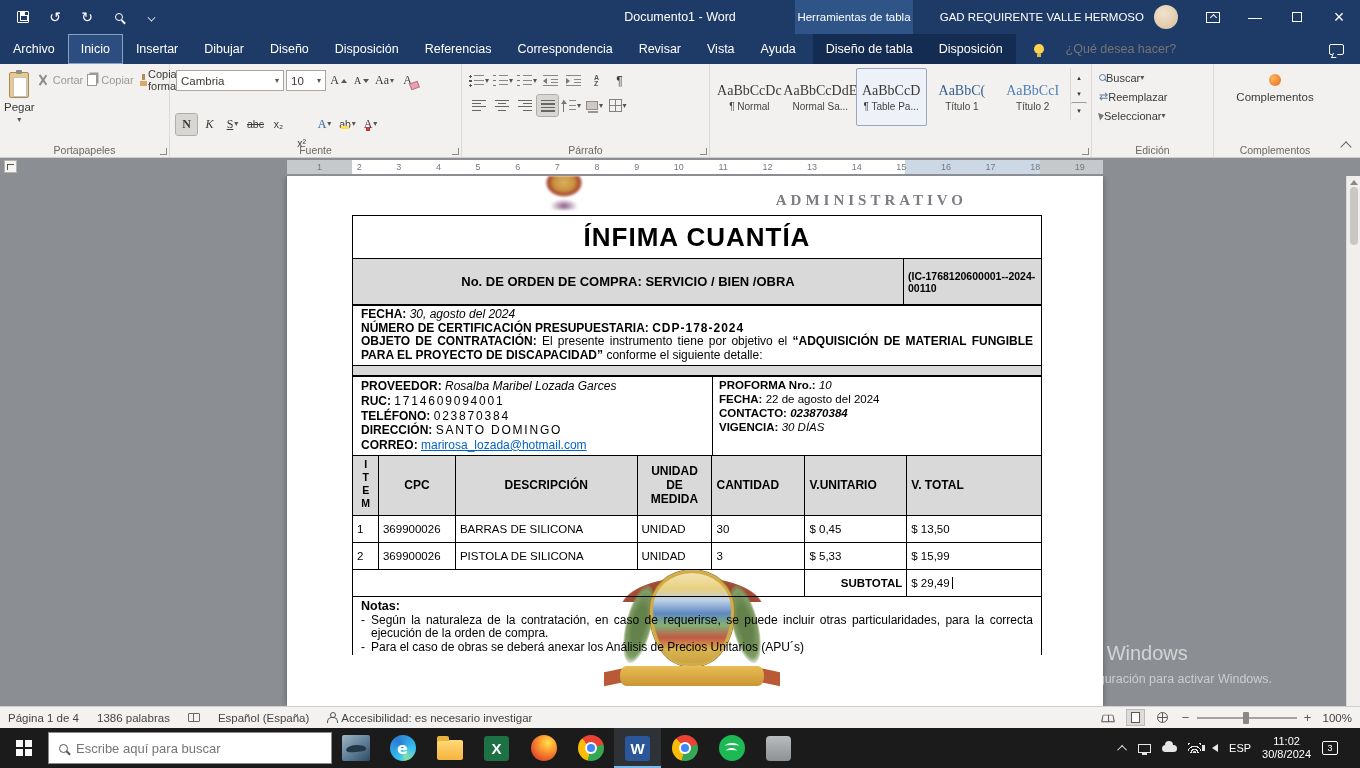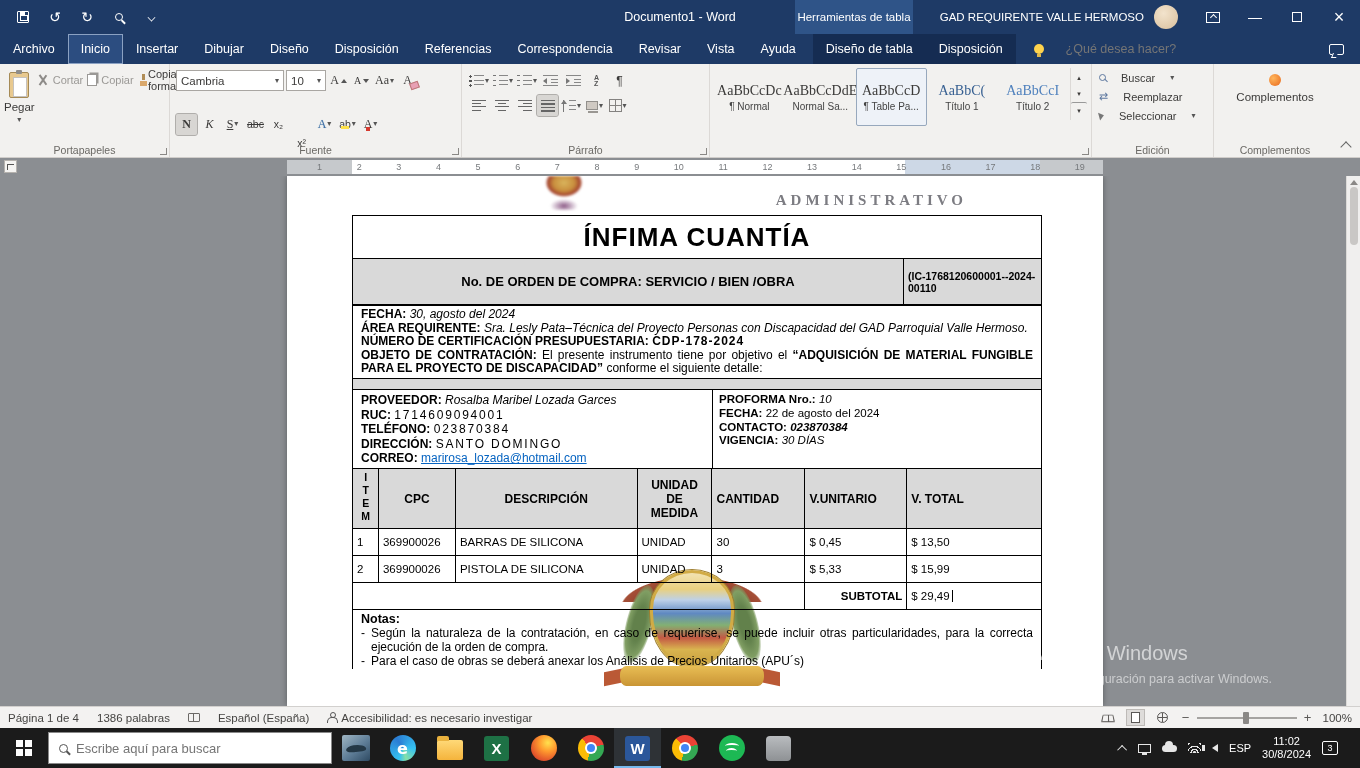--- a/index.html
+++ b/index.html
@@ -117,21 +117,21 @@
  linear-gradient(#848280,#848280) 0 50%/100% 1px;background-repeat:no-repeat;}
 
 .scard{width:71px;height:58px;display:flex;flex-direction:column;align-items:center;justify-content:center;gap:2px;border:1px solid transparent;border-radius:2px;}
 .scard.selected{border:1px solid #97a8bd;background:#eef2f8;}
 .spreview{font-family:"Liberation Serif",serif;font-size:14px;white-space:nowrap;}
 .spreview.blue1{color:#365f91;}.spreview.blue2{color:#4f81bd;}
 .slabel{font-size:10px;color:#444;white-space:nowrap;}
 .sscroll{display:flex;flex-direction:column;justify-content:space-between;padding:2px 0;margin-left:2px;border-left:1px solid #dcd9d6;}
 .sscroll .sb{height:16px;min-width:16px;font-size:7px;}
 
-.g-edit .erow{display:flex;align-items:center;gap:15px;height:19px;font-size:11px;padding:0 3px;}
+.g-edit .erow{display:flex;align-items:center;gap:0;height:19px;font-size:11px;padding:0 3px;}
 .mag2{width:7px;height:7px;border:1.4px solid #5f79a0;border-radius:50%;position:relative;}
 .mag2::after{content:"";position:absolute;width:4px;height:1.4px;background:#5f79a0;right:-3px;bottom:-1px;transform:rotate(45deg);}
 .selarrow{width:0;height:0;border-left:5px solid #777;border-top:4px solid transparent;border-bottom:4px solid transparent;transform:rotate(-15deg);}
 .repl{color:#5f79a0;font-size:11px;}
 
 .g-add .bigbtn{width:90px;display:flex;flex-direction:column;align-items:center;gap:5px;padding-top:6px;font-size:11.5px;}
 .orangedot{width:12px;height:12px;border-radius:50%;background:radial-gradient(circle at 35% 35%,#ffb65c,#e8681c);}
 .collapse-chev{position:absolute;right:10px;bottom:6px;width:8px;height:8px;border-left:1.5px solid #666;border-top:1.5px solid #666;transform:rotate(45deg);}
 
 
@@ -560,21 +560,20 @@
 
         <div class="orderrow">
           <div class="ordercell">
               <span>No. DE ORDEN DE COMPRA: SERVICIO / BIEN /OBRA</span>
             </div>
           <div class="codecell">(IC-1768120600001--2024-00110</div>
         </div>
 
         <div class="infoblock">
           <div><b>FECHA:</b> <i>30, agosto del 2024</i></div>
-          <div><b>ÁREA REQUIRENTE:</b> <i>Sra. Lesly Pata–Técnica del Proyecto Personas con Discapacidad del GAD Parroquial Valle Hermoso.</i></div>
           <div><b>NÚMERO DE CERTIFICACIÓN PRESUPUESTARIA:</b> <b style="letter-spacing:1px;">CDP-178-2024</b></div>
           <div><b>OBJETO DE CONTRATACIÓN:</b> <span>El presente instrumento tiene por objetivo el</span> <b>“ADQUISICIÓN DE MATERIAL FUNGIBLE PARA EL PROYECTO DE DISCAPACIDAD”</b> <span>conforme el siguiente detalle:</span></div>
         </div>
 
         <div class="grayband"></div>
 
         <div class="provrow">
           <div class="provleft">
             <div><b>PROVEEDOR:</b> <i>Rosalba Maribel Lozada Garces</i></div>
             <div><b>RUC:</b> <span class="lsp2">1714609094001</span></div>

